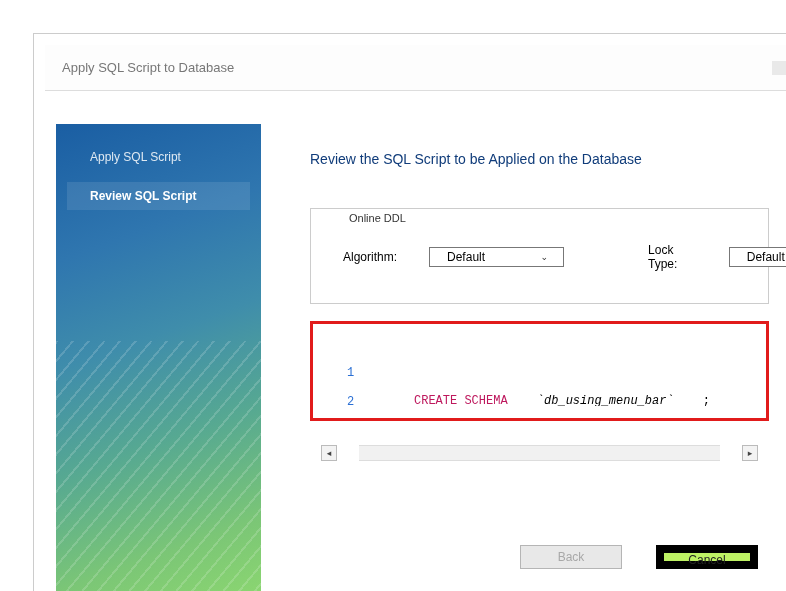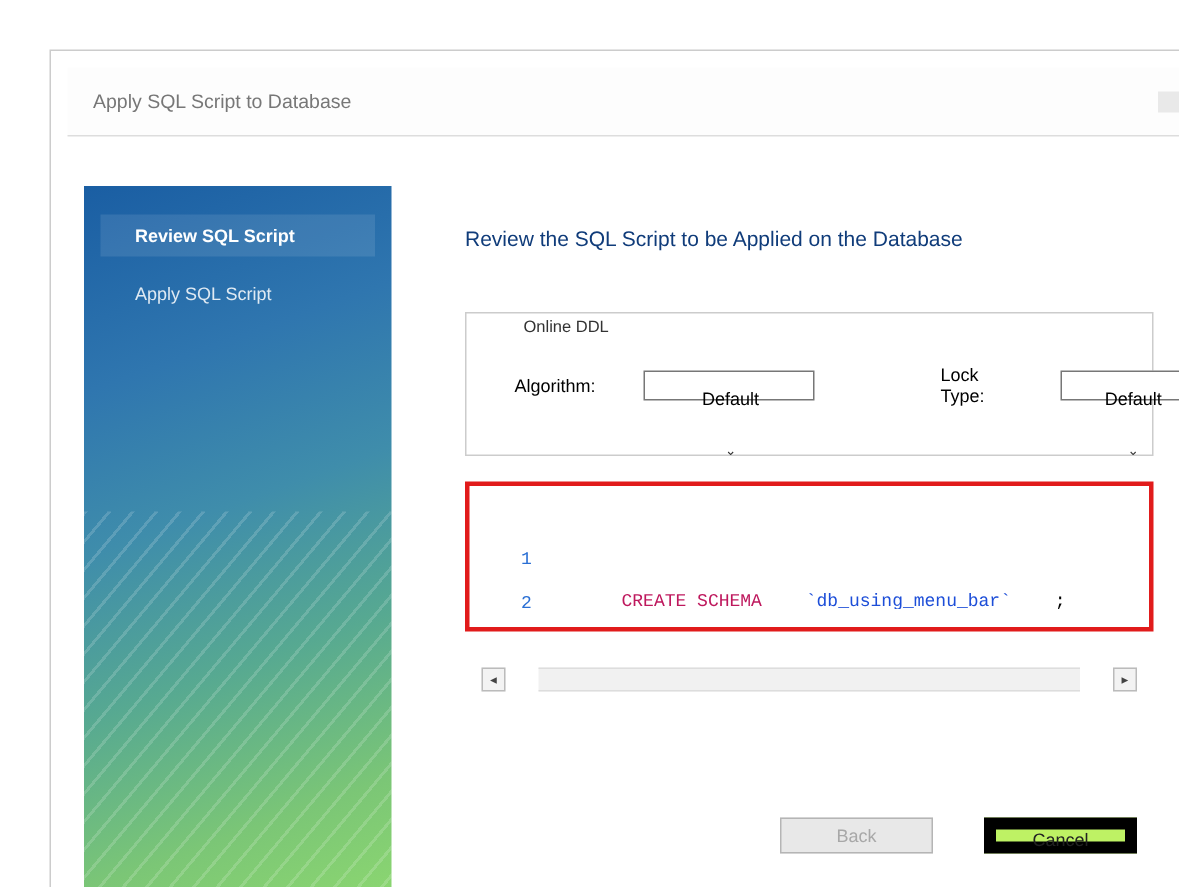--- a/index.html
+++ b/index.html
@@ -100,31 +100,30 @@
       color: #333;
       font-size: 11px;
     }
     .fld {
       display: flex;
       align-items: center;
       gap: 10px;
     }
     .fld label { font-size: 12px; color: #000000; }
     .select {
-      width: 114px;
+      width: 135px;
       height: 20px;
       border: 1px solid #777;
       background: #fff;
       display: flex;
       align-items: center;
       justify-content: space-between;
       padding: 0 4px 0 6px;
       font-size: 12px;
       cursor: default;
-      flex-direction: column;
     }
     .select .chev {
       font-size: 9px;
       color: #333;
     }
     .editor-wrap {
       margin-top: 6px;
       border: 3px solid #e11b1b;
       padding: 1px;
       flex: 1;
@@ -146,21 +145,21 @@
       padding: 6px 10px 0 0;
       color: #2a6fd4;
     }
     .gutter div { height: 18px; line-height: 18px; }
     .code {
       padding: 6px 0 0 0;
       white-space: pre;
     }
     .code div { height: 18px; line-height: 18px; }
     .kw { color: #be185d; }
-    .str { color: #1d4ed8; }
+    .str { color: #000000; font-style: italic; }
     .scroll-row {
       display: flex;
       align-items: center;
       margin-top: 2px;
     }
     .scroll-btn {
       width: 16px;
       height: 16px;
       border: 1px solid #bbb;
       display: flex;
@@ -214,25 +213,25 @@
 <body>
 
 <div class="window">
   <div class="titlebar">
     <span class="title-text">Apply SQL Script to Database</span>
     <div class="close-box"></div>
   </div>
 
   <div class="body">
     <div class="sidebar">
+      <div class="side-item inactive">
+        <span>Apply SQL Script</span>
+      </div>
       <div class="side-item active">
         <span>Review SQL Script</span>
-      </div>
-      <div class="side-item inactive">
-        <span>Apply SQL Script</span>
       </div>
     </div>
 
     <div class="main">
       <div class="heading">Review the SQL Script to be Applied on the Database</div>
 
       <div class="fieldset">
         <span class="legend">Online DDL</span>
         <div class="fld">
           <label>Algorithm:</label>

